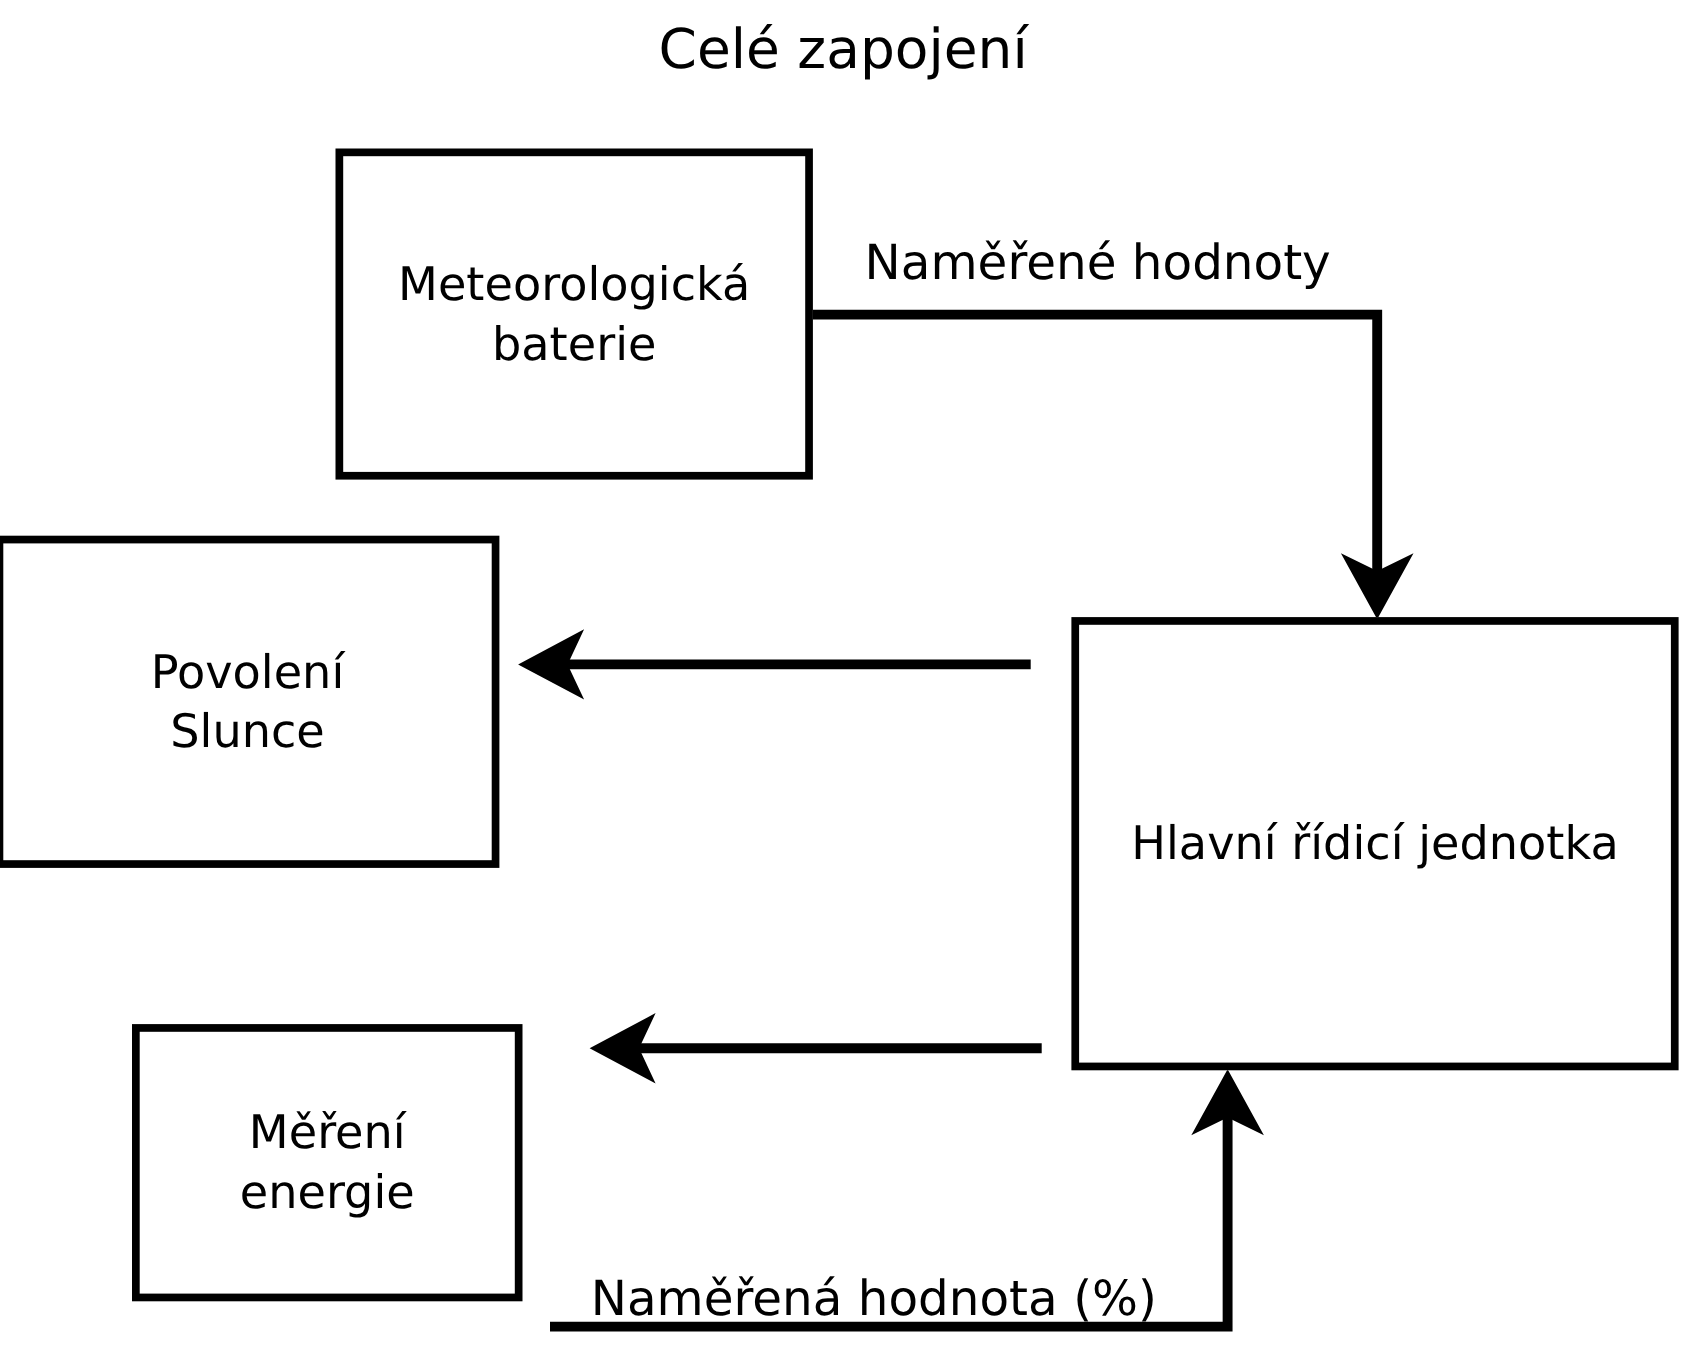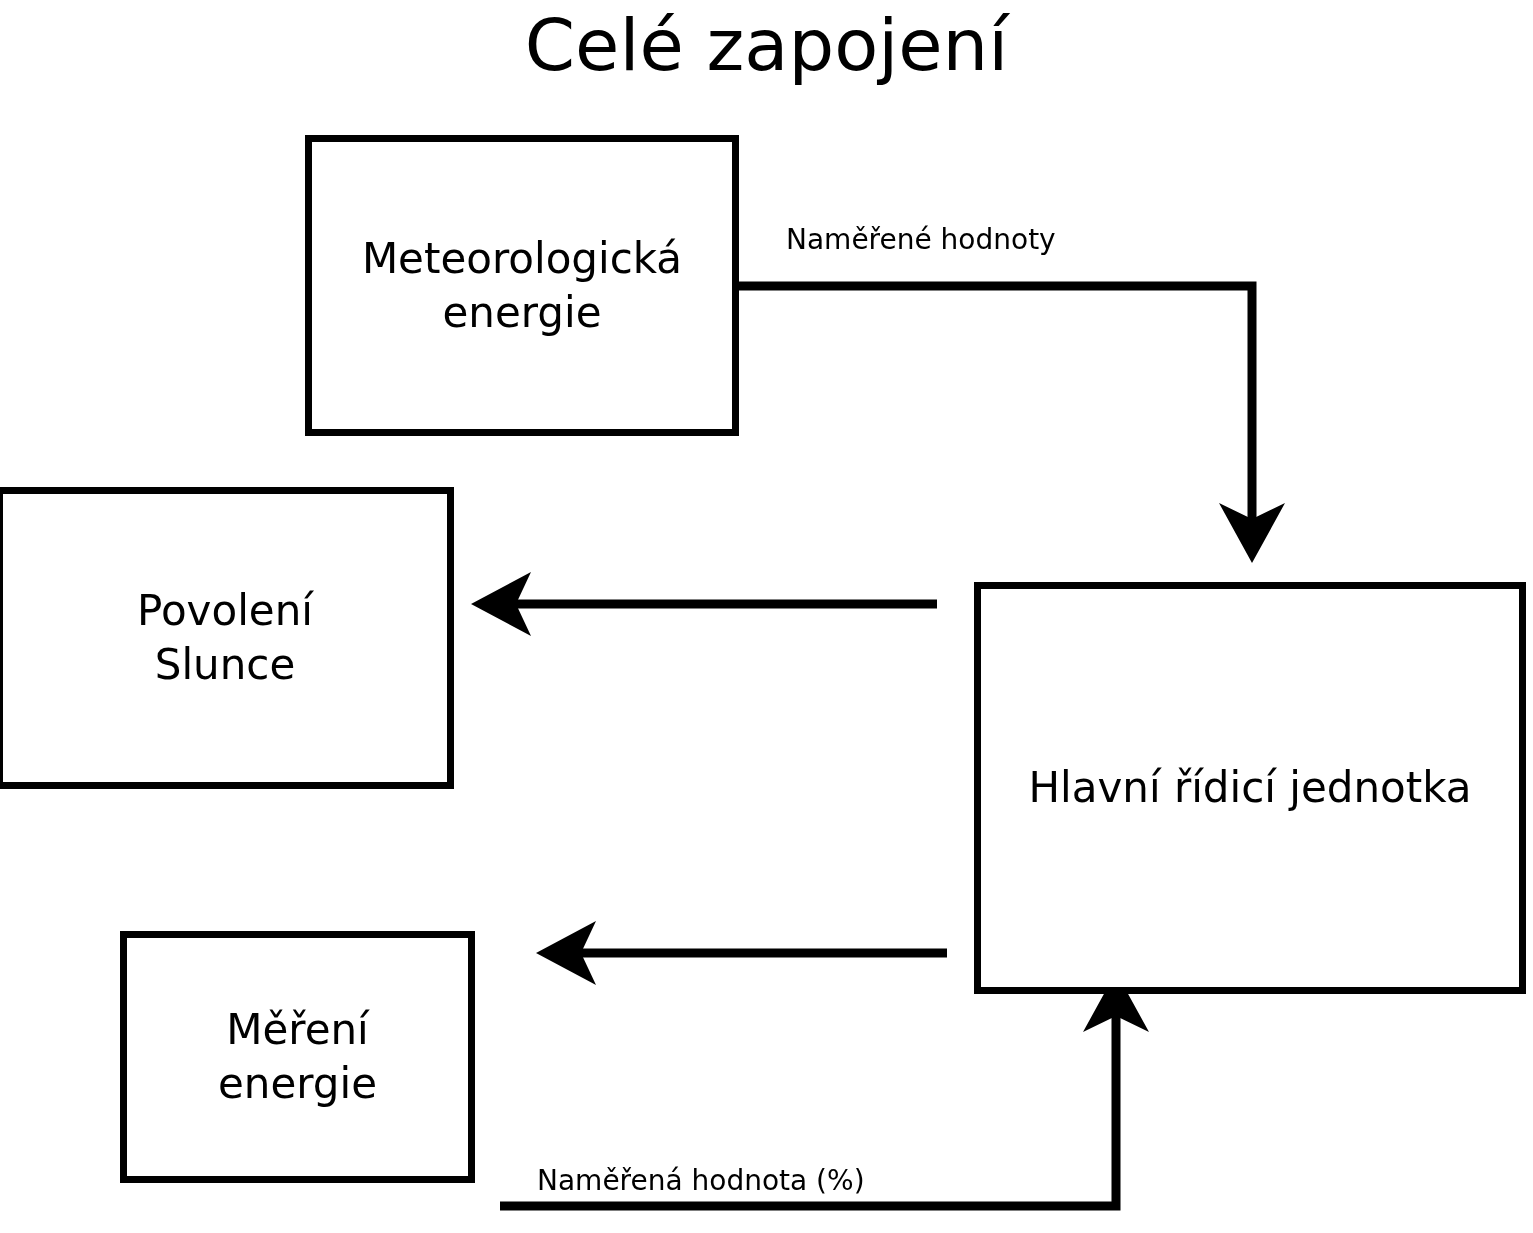--- a/index.html
+++ b/index.html
@@ -17,21 +17,21 @@
     height: 1233px;
     background: #ffffff;
     overflow: hidden;
   }
   #diagram-title {
     position: absolute;
     left: 0;
     top: 2px;
     width: 1533px;
     text-align: center;
-    font-size: 72px;
+    font-size: 50px;
     line-height: 86px;
     font-weight: 400;
     letter-spacing: 0px;
     color: #000000;
     font-family: "DejaVu Sans", sans-serif;
   }
   .node {
     position: absolute;
     box-sizing: border-box;
     border: 7px solid #000000;
@@ -44,40 +44,40 @@
   .node-label {
     font-size: 42px;
     line-height: 54px;
     font-family: "DejaVu Sans", sans-serif;
     color: #000000;
     white-space: pre-line;
     padding: 0 8px;
   }
   .edge-label {
     position: absolute;
-    font-size: 28px;
+    font-size: 44px;
     line-height: 52px;
     font-family: "DejaVu Sans", sans-serif;
     color: #000000;
     white-space: pre-line;
   }
   svg.edges {
     position: absolute;
     left: 0;
     top: 0;
     width: 1533px;
     height: 1233px;
     overflow: visible;
     pointer-events: none;
   }
 
   
   #node-meteo      { left: 305px;  top: 135px;  width: 434px; height: 301px; }
   #node-tracking   { left: -4px;   top: 487px;  width: 458px; height: 302px; }
-  #node-main       { left: 974px;  top: 561px;  width: 552px; height: 412px; margin-top: 21px; }
+  #node-main       { left: 974px;  top: 561px;  width: 552px; height: 412px; }
   #node-energy     { left: 120px;  top: 931px;  width: 355px; height: 252px; }
 
   
   #label-measured-values   { left: 786px; top: 214px; }
   #label-azimuth           { left: 496px; top: 500px; }
   #label-charge-permission { left: 497px; top: 828px; }
   #label-measured-percent  { left: 537px; top: 1136px; margin-top: 19px; }
 </style>
 </head>
 <body>
@@ -104,21 +104,21 @@
     </g>
 
     <g>
       <path d="M 500 1206 L 1116 1206 L 1116 1015" fill="none" stroke="#000000" stroke-width="9" stroke-linecap="butt" stroke-linejoin="miter"></path>
       <polygon points="1116,972 1083,1032 1116,1016 1149,1032" fill="#000000"></polygon>
     </g>
   </svg>
 
   <div class="node" id="node-meteo">
     <span class="node-label">Meteorologická
-energie</span>
+baterie</span>
   </div>
 
   <div class="node" id="node-tracking">
     <span class="node-label">Povolení
 Slunce</span>
   </div>
 
   <div class="node" id="node-main">
     <span class="node-label">Hlavní řídicí jednotka</span>
   </div>

